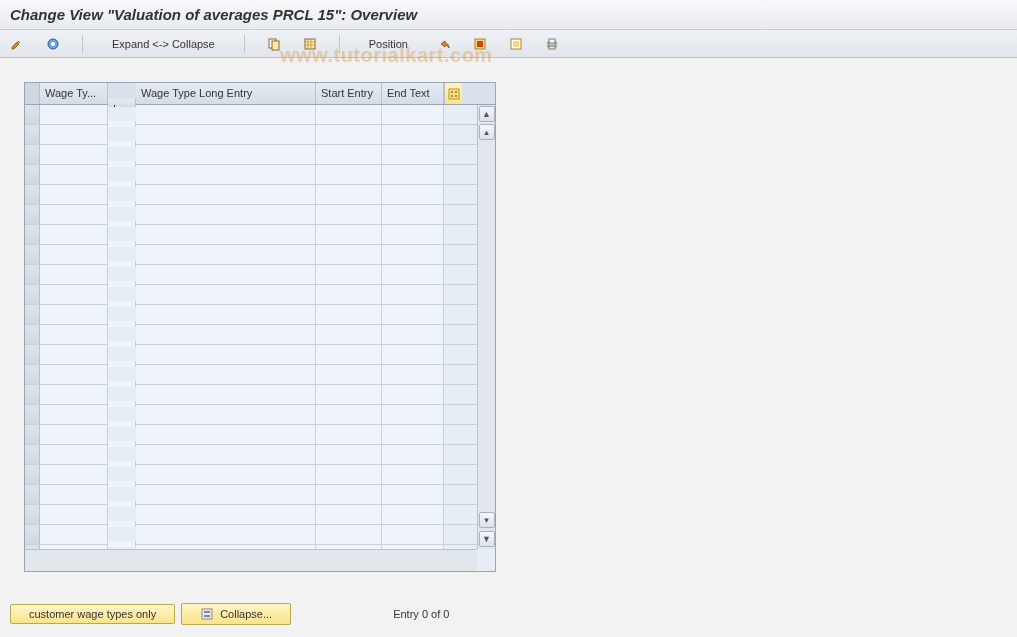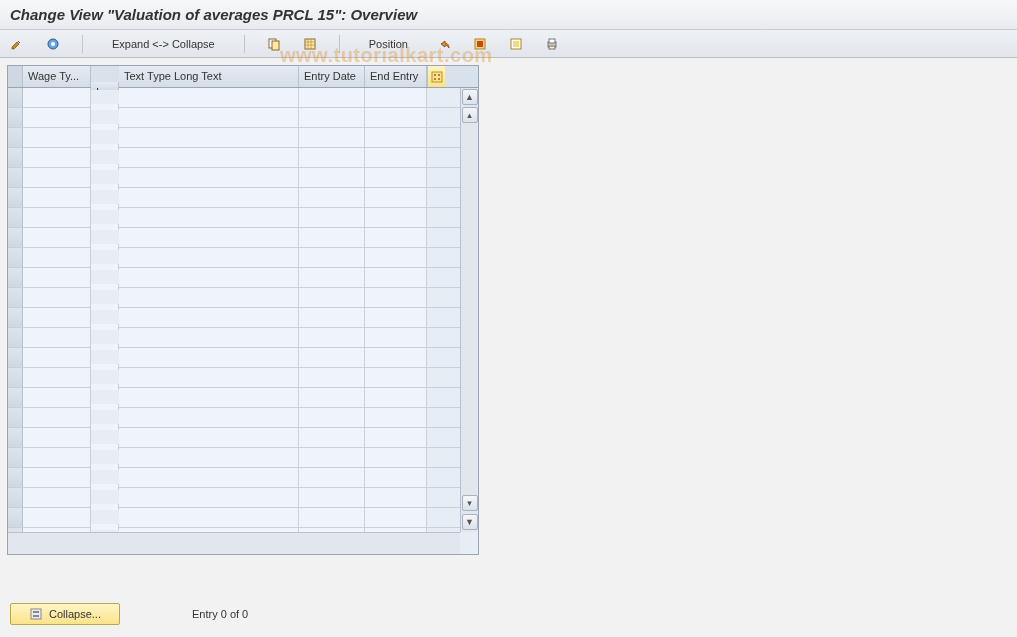--- a/index.html
+++ b/index.html
@@ -47,21 +47,21 @@
       border: 1px solid transparent;
       border-radius: 2px;
     }
     .tb-sep {
       width: 1px;
       height: 18px;
       background: #c0c6ce;
       margin: 0 2px;
     }
     .content {
-      padding: 7px;
+      padding: 24px;
     }
     .table-wrap {
       border: 1px solid #9aa4b2;
       background: #e6edf5;
       width: 472px;
       height: 490px;
       position: relative;
     }
     .table-header-row {
       display: flex;
@@ -162,21 +162,21 @@
       color: #333;
       cursor: pointer;
       display:flex;
       align-items:center;
       gap:6px;
     }
     .btn .icon-slot {
       width:14px; height:14px; display:flex; align-items:center; justify-content:center;
     }
     .entry-label {
-      margin-left: 66px;
+      margin-left: 96px;
       color: #333;
     }
     .watermark {
       position: absolute;
       top: 44px;
       left: 280px;
       font-size: 20px;
       font-weight: bold;
       color: rgba(220,140,40,0.35);
       pointer-events: none;
@@ -246,23 +246,23 @@
 </div>
 
 <div class="watermark">www.tutorialkart.com</div>
 
 <div class="content">
   <div class="table-wrap">
     <div class="table-header-row">
       <div class="sel-th"></div>
       <div class="th c-wt">Wage Ty...</div>
       <div class="th c-inf">Inf...</div>
-      <div class="th c-long">Text Type Long Text</div>
-      <div class="th c-sd">Entry Date</div>
-      <div class="th c-ed">End Entry</div>
+      <div class="th c-long">Wage Type Long Entry</div>
+      <div class="th c-sd">Start Entry</div>
+      <div class="th c-ed">End Text</div>
       <div class="config-th">
         <svg width="12" height="12">
             <rect x="1" y="1" width="10" height="10" fill="#f8e48a" stroke="#b89030"></rect>
             <rect x="3" y="3" width="2" height="2" fill="#c08030"></rect>
             <rect x="7" y="3" width="2" height="2" fill="#c08030"></rect>
             <rect x="3" y="7" width="2" height="2" fill="#c08030"></rect>
             <rect x="7" y="7" width="2" height="2" fill="#c08030"></rect>
           </svg>
       </div>
     </div>
@@ -456,20 +456,23 @@
       <div class="arrow">▲</div>
       <div class="arrow" style="margin-top:2px">▴</div>
       <div class="arrow bottom" style="bottom:20px">▾</div>
       <div class="arrow bottom">▼</div>
     </div>
     <div class="scroll-h"></div>
   </div>
 </div>
 
 <div class="footer-bar">
+  <div class="btn">
+    <span>customer wage types only</span>
+  </div>
   <div class="btn">
     <span class="icon-slot">
       <svg width="12" height="12">
           <rect x="1" y="1" width="10" height="10" fill="#e8ecf2" stroke="#888"></rect>
           <rect x="3" y="3" width="6" height="2" fill="#888"></rect>
           <rect x="3" y="7" width="6" height="2" fill="#888"></rect>
         </svg>
     </span>
     <span>Collapse...</span>
   </div>

